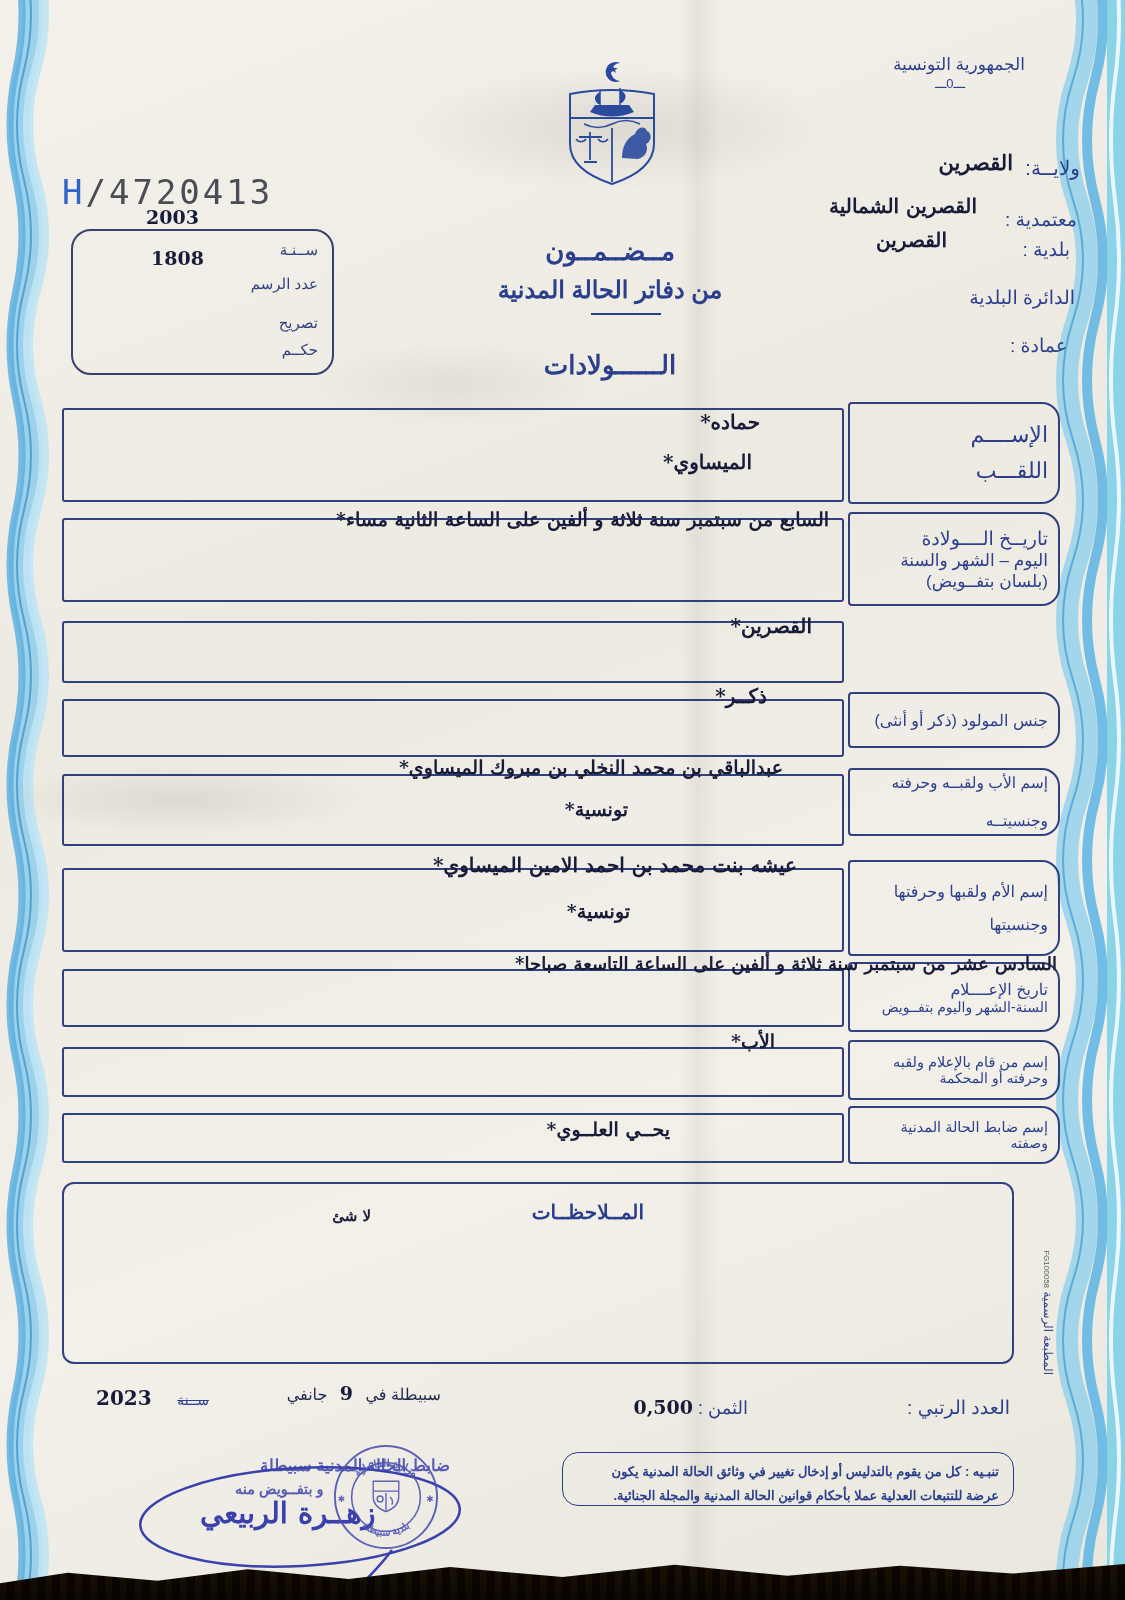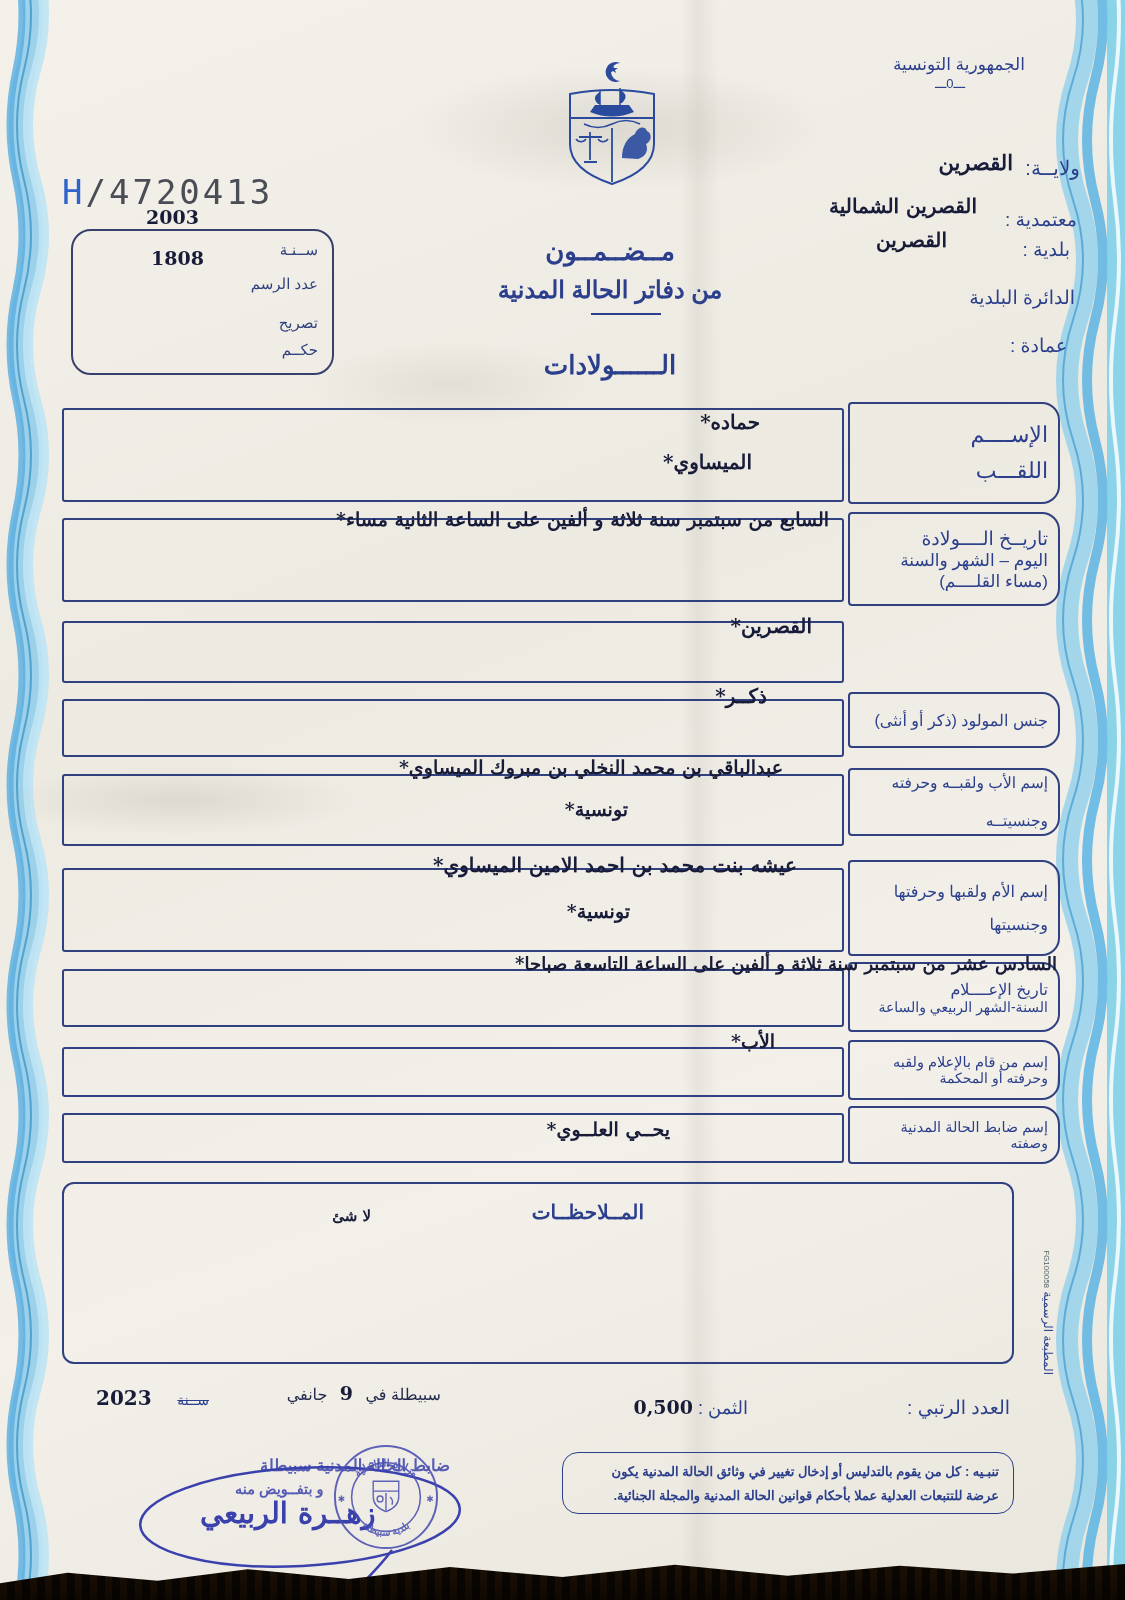--- a/index.html
+++ b/index.html
@@ -96,36 +96,36 @@
   <div class="abs z3" style="left:591px;top:313px;width:70px;height:2px;background:#2b3f8c;"></div>
   <div class="abs rtl ink z3" style="left:455px;top:350px;width:310px;text-align:center;font-size:26px;font-weight:bold;">الــــــولادات</div>
 
   <div class="labelbox z3" style="top:402px;height:102px;">
     <div class="rtl ink" style="font-size:22px;margin-bottom:10px;">الإســــم</div>
     <div class="rtl ink" style="font-size:22px;">اللقـــب</div>
   </div>
   <div class="labelbox z3" style="top:512px;height:94px;">
     <div class="rtl ink" style="font-size:19px;">تاريــخ الــــولادة</div>
     <div class="rtl ink" style="font-size:17px;">اليوم – الشهر والسنة</div>
-    <div class="rtl ink" style="font-size:17px;">(مساء القلــــم)</div>
+    <div class="rtl ink" style="font-size:17px;">(بلسان بتفــويض)</div>
   </div>
   <div class="labelbox z3" style="top:692px;height:56px;">
     <div class="rtl ink" style="font-size:16px;">جنس المولود (ذكر أو أنثى)</div>
   </div>
   <div class="labelbox z3" style="top:768px;height:68px;gap:8px;">
     <div class="rtl ink" style="font-size:15.5px;margin-bottom:12px;">إسم الأب ولقبــه وحرفته</div>
     <div class="rtl ink" style="font-size:15.5px;">وجنسيتــه</div>
   </div>
   <div class="labelbox z3" style="top:860px;height:96px;">
     <div class="rtl ink" style="font-size:16px;margin-bottom:14px;">إسم الأم ولقبها وحرفتها</div>
     <div class="rtl ink" style="font-size:16px;">وجنسيتها</div>
   </div>
   <div class="labelbox z3" style="top:962px;height:70px;">
     <div class="rtl ink" style="font-size:16px;">تاريخ الإعــــلام</div>
-    <div class="rtl ink" style="font-size:14px;">السنة-الشهر الربيعي والساعة</div>
+    <div class="rtl ink" style="font-size:14px;">السنة-الشهر واليوم بتفــويض</div>
   </div>
   <div class="labelbox z3" style="top:1106px;height:58px;">
     <div class="rtl ink" style="font-size:14.5px;">إسم ضابط الحالة المدنية</div>
     <div class="rtl ink" style="font-size:14px;">وصفته</div>
   </div>
   <div class="labelbox z3" style="top:1040px;height:60px;">
     <div class="rtl ink" style="font-size:14.5px;">إسم من قام بالإعلام ولقبه</div>
     <div class="rtl ink" style="font-size:14px;">وحرفته أو المحكمة</div>
   </div>
 
@@ -167,21 +167,21 @@
     <span class="val" style="font-size:19px;">0,500</span>
   </div>
   <div class="abs rtl z3" style="right:684px;top:1382px;font-size:16px;color:#242a4e;">
     <span>سبيطلة في</span>
     <span class="val" style="font-size:19px;padding:0 8px;">9</span>
     <span>جانفي</span>
   </div>
   <div class="abs rtl ink z3" style="right:916px;top:1392px;font-size:14px;text-decoration:line-through;">ســنة</div>
   <div class="abs val z3" style="left:96px;top:1386px;font-size:20px;">2023</div>
 
-  <div class="abs rtl z3" style="left:562px;top:1452px;width:452px;height:62px;border:1.5px solid #2b3f8c;border-radius:16px;box-sizing:border-box;padding:7px 14px;">
+  <div class="abs rtl z3" style="left:562px;top:1452px;width:452px;height:54px;border:1.5px solid #2b3f8c;border-radius:16px;box-sizing:border-box;padding:7px 14px;">
     <div class="ink" style="font-size:13px;line-height:1.85;font-weight:600;text-align:right;">تنبـيه : كل من يقوم بالتدليس أو إدخال تغيير في وثائق الحالة المدنية يكون عرضة للتتبعات العدلية عملا بأحكام قوانين الحالة المدنية والمجلة الجنائية.</div>
   </div>
 
   <div class="abs rtl stamp z4" style="left:172px;top:1456px;width:278px;font-size:16.5px;opacity:.92;">ضابط الحالة المدنية سبيطلة</div>
   <div class="abs rtl stamp z4" style="left:235px;top:1481px;font-size:14.5px;opacity:.92;">و بتفــويض منه</div>
   <div class="abs rtl z5" style="left:200px;top:1496px;font-size:29px;font-weight:bold;color:#3a41ad;font-family:'DejaVu Serif',serif;">زهــرة الربيعي</div>
   <svg class="abs z4" style="left:130px;top:1462px" width="345" height="145" viewBox="0 0 345 145">
     <ellipse cx="170" cy="55" rx="160" ry="49" fill="none" stroke="#3a41ad" stroke-width="2.5" transform="rotate(-3 170 55)"></ellipse>
     <path d="M262,88 C240,118 212,138 196,160" fill="none" stroke="#3a41ad" stroke-width="2.5"></path>
   </svg>

